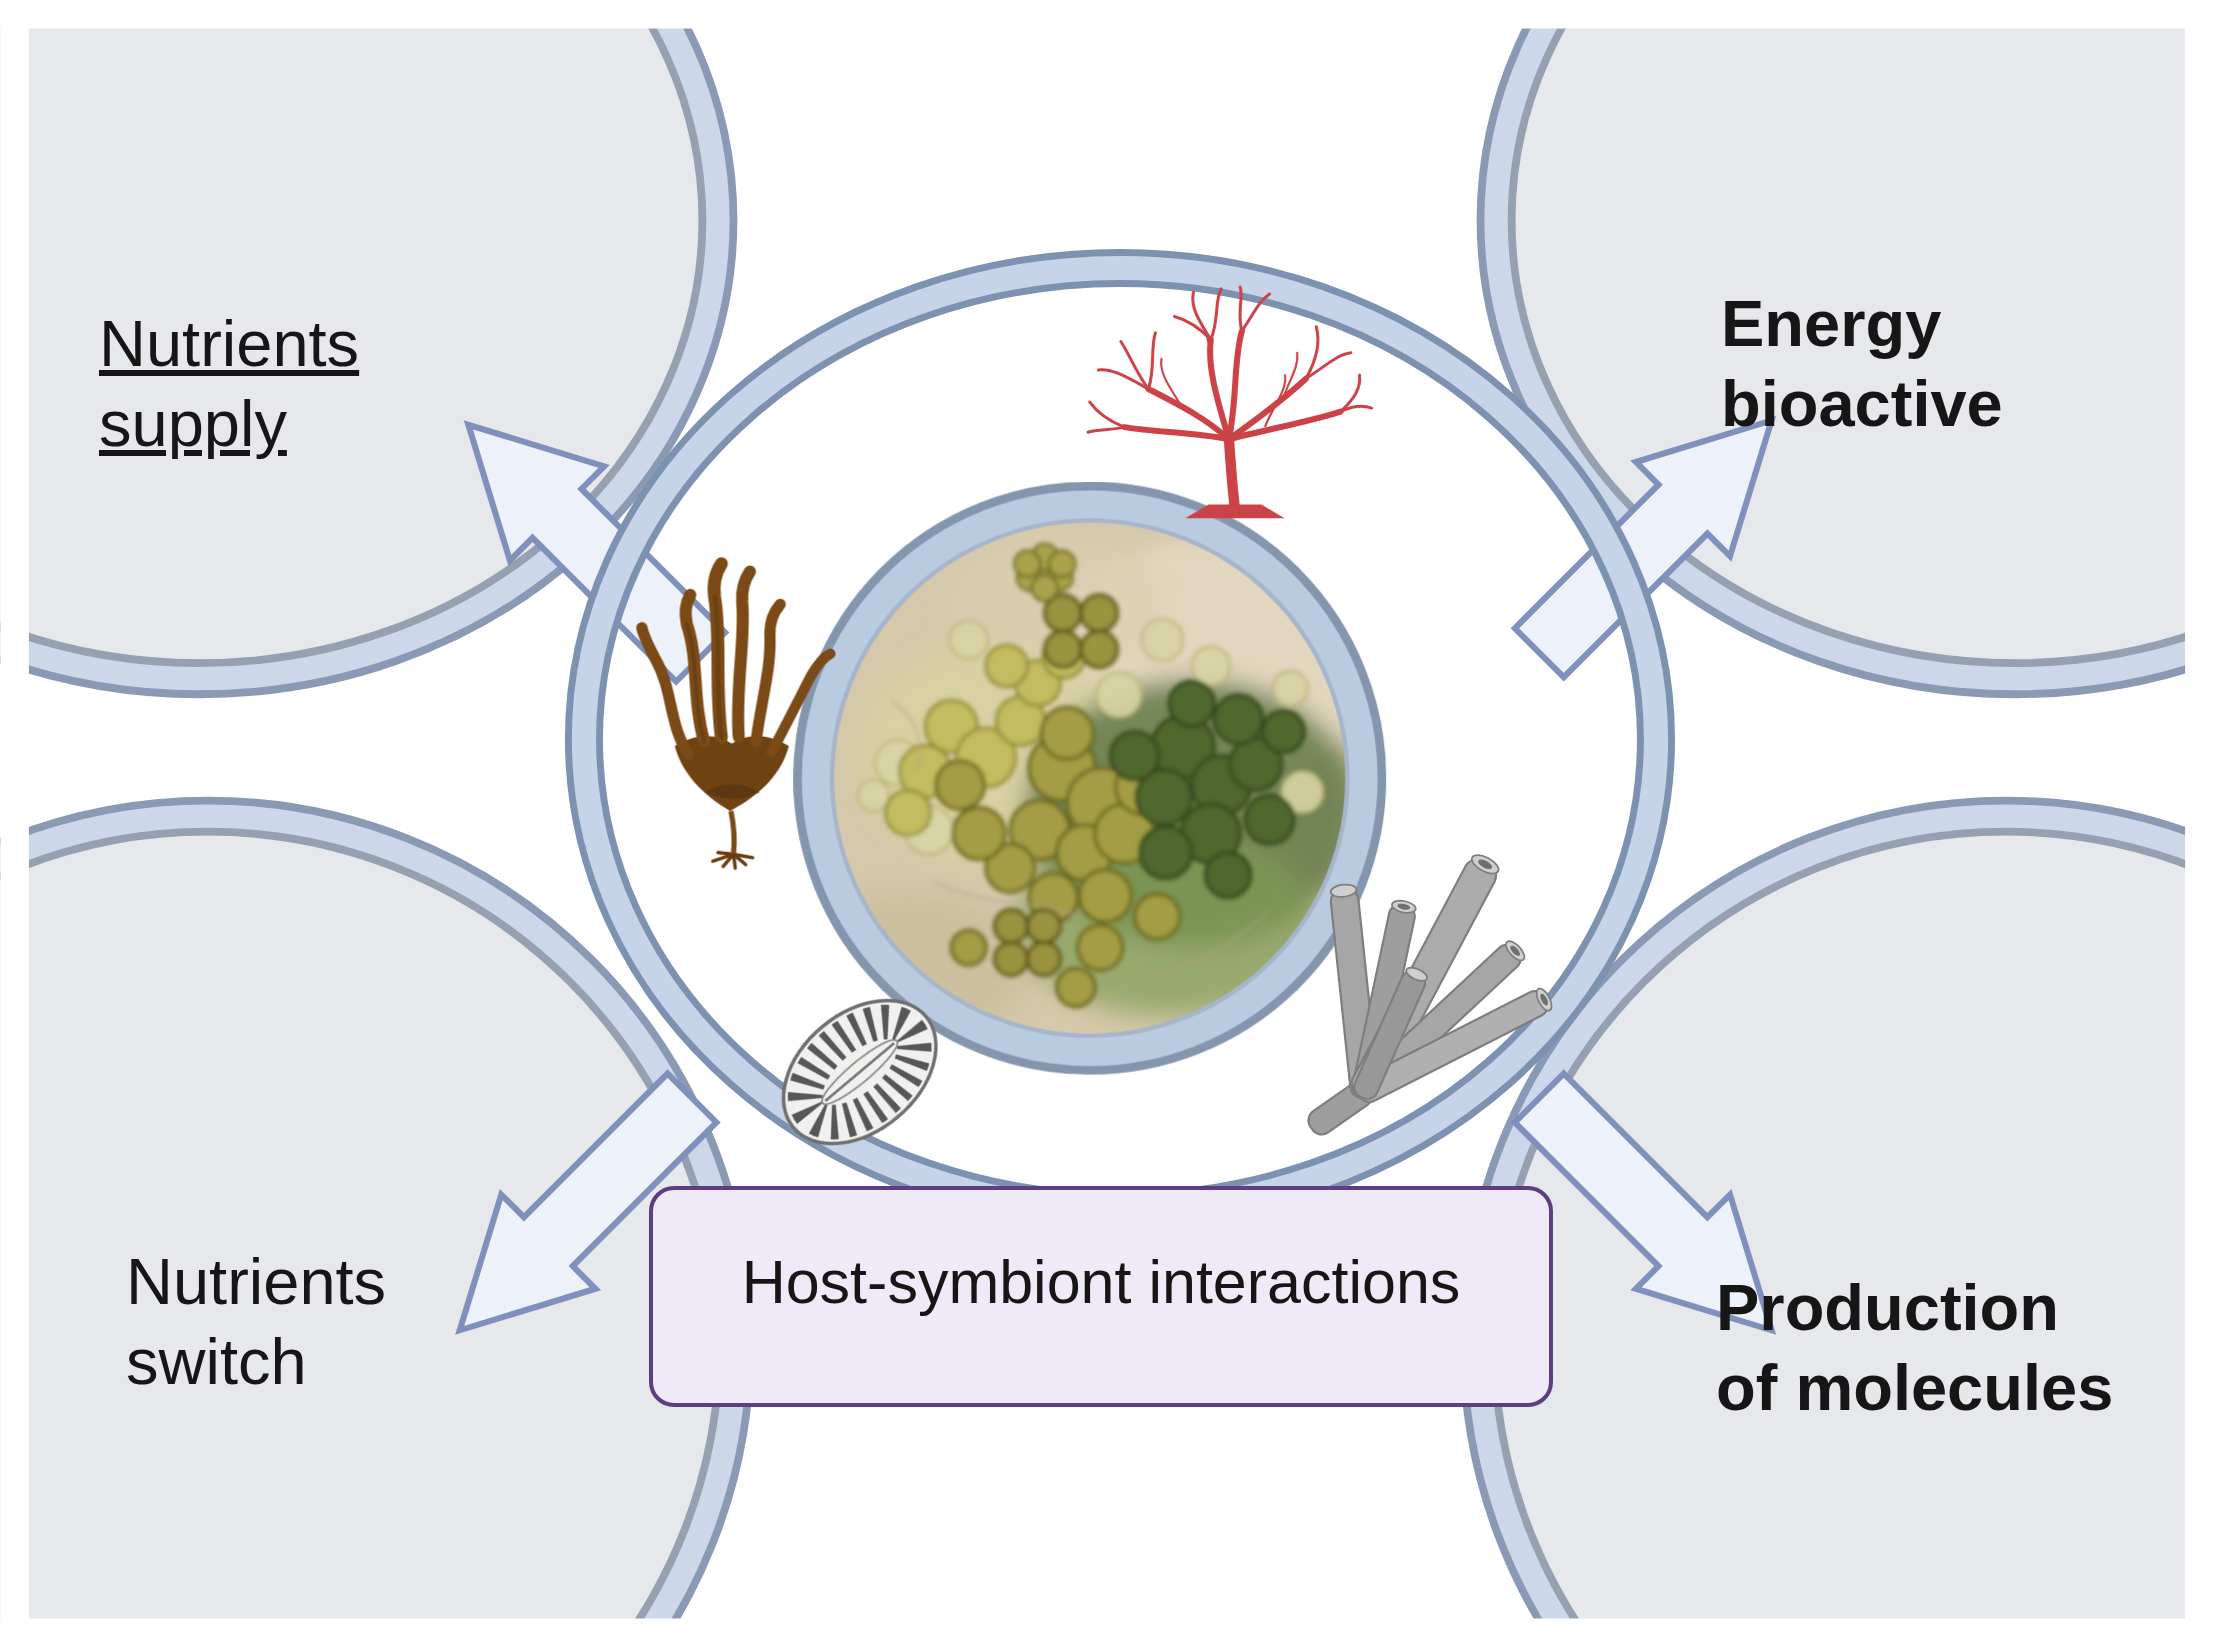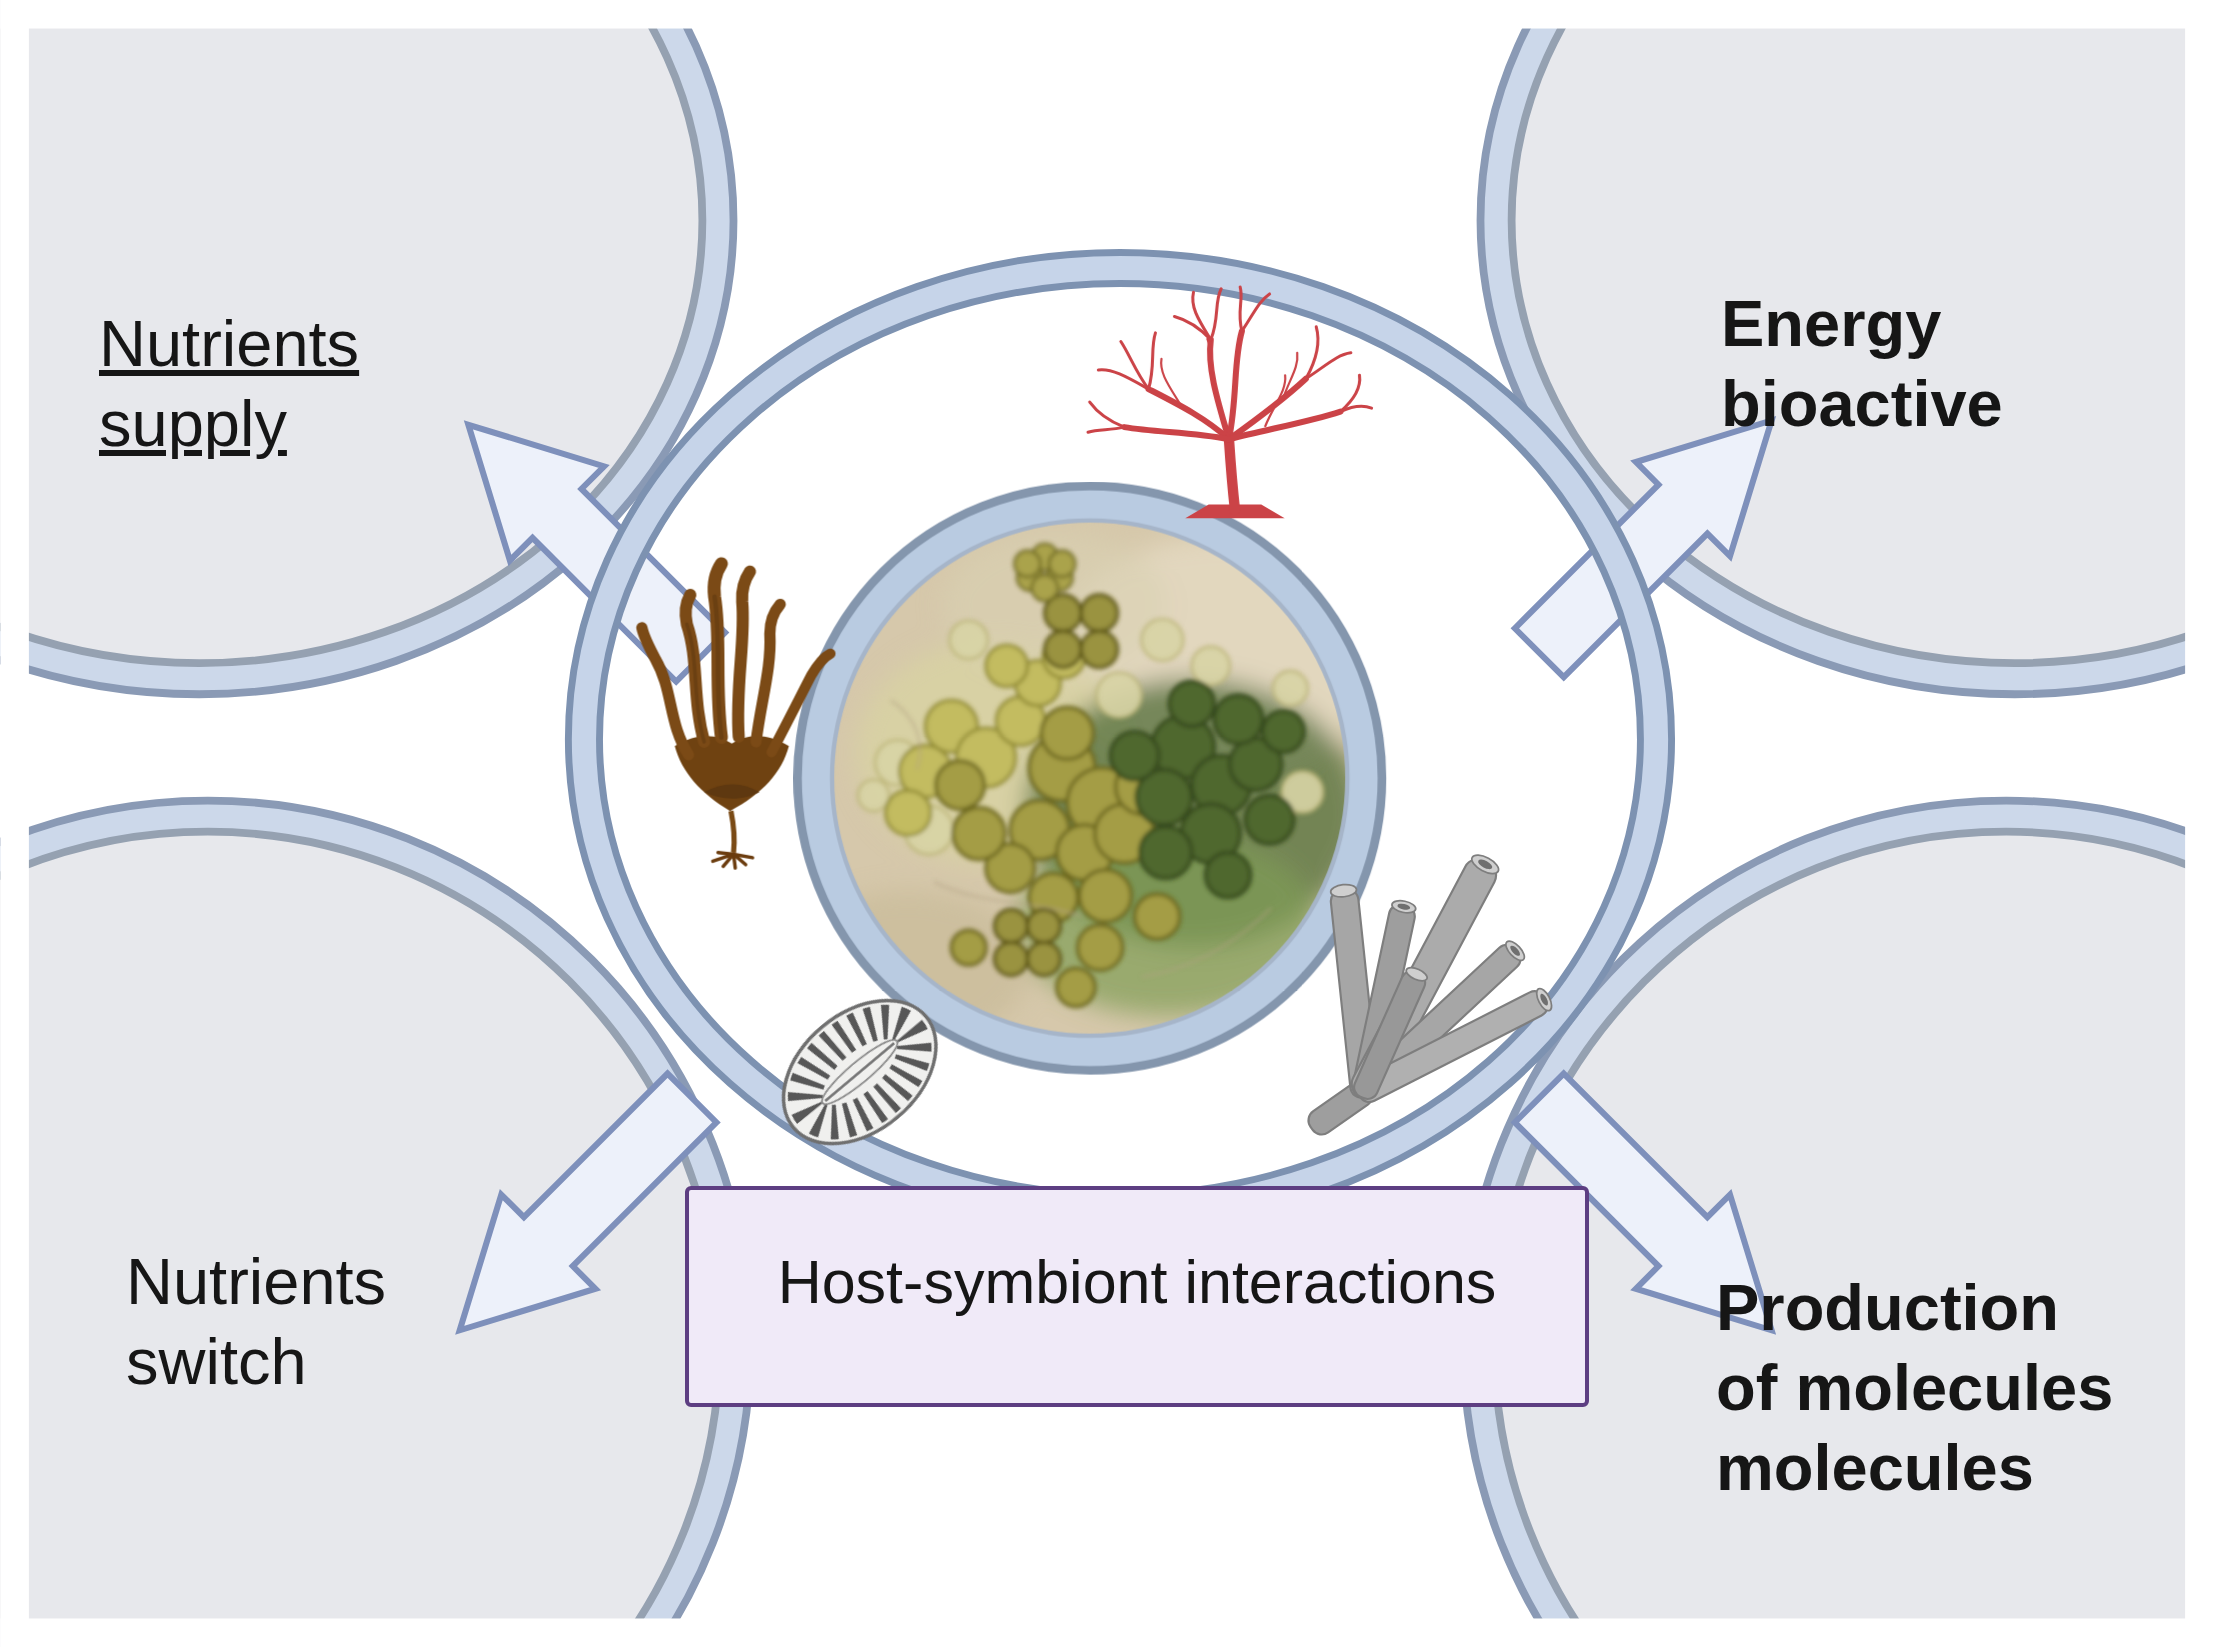--- a/index.html
+++ b/index.html
@@ -13,22 +13,22 @@
     --diatom-line:#575757; --diatom-fill:#f0f0ee; --photo-tan:#d6c8ab;
   }
   html,body{margin:0;padding:0;background:#ffffff;}
   .stage{position:relative;width:2214px;height:1647px;background:#ffffff;overflow:hidden;
          font-family:"Liberation Sans",sans-serif;}
   .stage svg{position:absolute;left:0;top:0;}
   .corner-label{position:absolute;color:var(--label-text);font-size:65px;line-height:80px;
                 font-weight:400;letter-spacing:0px;z-index:6;}
   .center-label{text-align:left;font-weight:bold;}
   .hs-box{position:absolute;left:649px;top:1186px;width:904px;height:221px;box-sizing:border-box;
-          background:var(--box-fill);border:4.3px solid var(--box-border);border-radius:6px;
-          z-index:5;display:flex;justify-content:center;align-items:flex-start;padding-top:57px;margin-left:36px;}
+          background:var(--box-fill);border:4.3px solid var(--box-border);border-radius:25px;
+          z-index:5;display:flex;justify-content:center;align-items:flex-start;padding-top:57px;}
   .hs-box span{font-size:61px;color:var(--label-text);}
   .band{fill:none;}
 </style>
 </head>
 <body>
 
 <div class="stage">
 
 <svg width="2214" height="1647" viewBox="0 0 2560 1905">
   <defs>
@@ -302,21 +302,20 @@
 </div>
 
 <div class="corner-label" style="left:126px;top:1242px;">
   <span>Nutrients</span><br>
   <span>switch</span>
 </div>
 
 <div class="corner-label center-label" style="left:1716px;top:1268px;width:432px;">
   <span>Production</span><br>
   <span>of molecules</span><br>
-  <span>molecules</span>
 </div>
 
 <div class="hs-box">
   <span>Host-symbiont interactions</span>
 </div>
 
 </div>
 
 
 </body></html>

